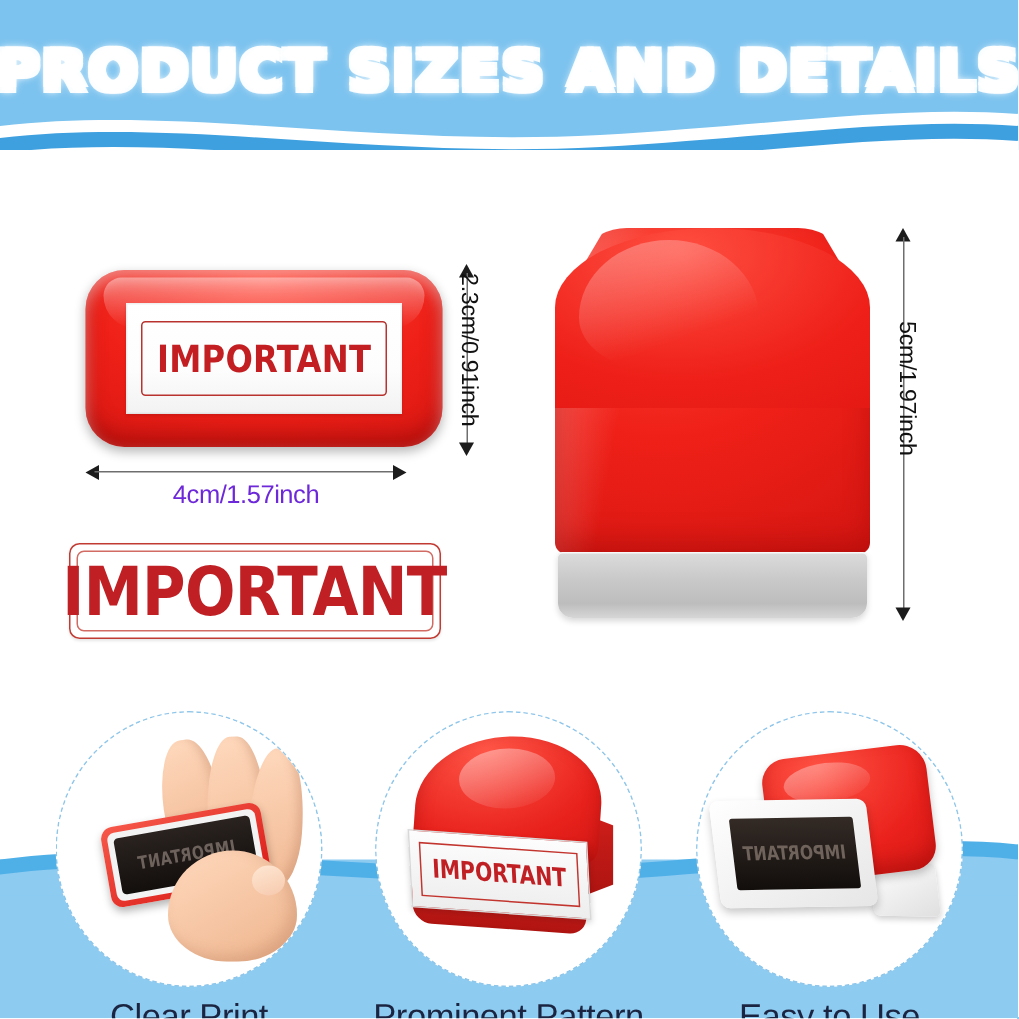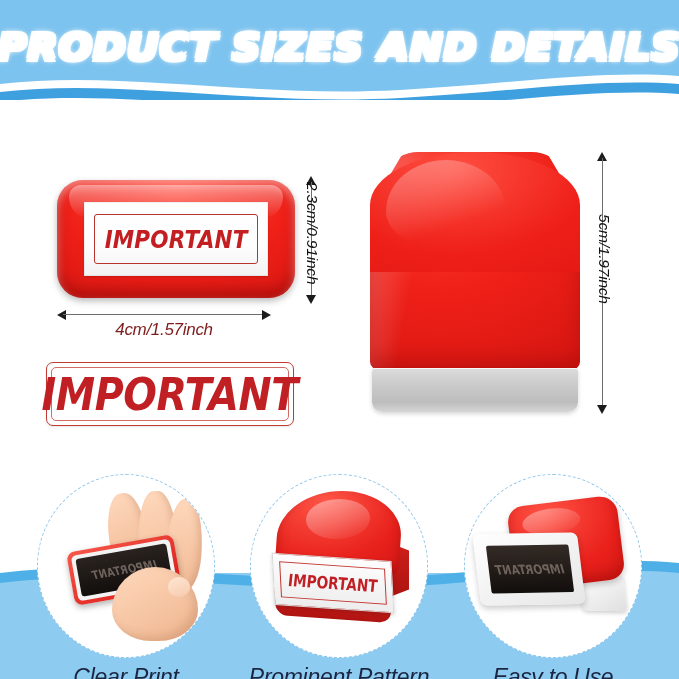--- a/index.html
+++ b/index.html
@@ -2,21 +2,21 @@
 <html><head>
 <meta charset="utf-8">
 <style>
   html,body{margin:0;padding:0;}
   body{
     width:679px;height:679px;overflow:hidden;
     background:#ffffff;
     font-family:"Liberation Sans", sans-serif;
     position:relative;
   }
-  #stage{position:absolute;inset:0;width:679px;height:679px;overflow:hidden;background:#fff;font-style:italic;}
+  #stage{position:absolute;inset:0;width:679px;height:679px;overflow:hidden;background:#fff;}
 
   
   .header{position:absolute;left:0;top:0;width:679px;height:100px;overflow:hidden;}
   .header-bg{position:absolute;inset:0;background:#7cc3ef;}
   .header-wave{position:absolute;left:0;top:68px;width:679px;height:42px;}
   .title-wrap{position:absolute;left:0;top:26px;width:679px;text-align:center;}
   .title{
     display:inline-block;
     font-family:"DejaVu Sans", sans-serif;
     font-weight:bold;
@@ -76,21 +76,21 @@
     position:absolute;left:18px;top:6px;
     transform-origin:left top;transform:rotate(90deg);
     font-size:15.5px;color:#111;white-space:nowrap;letter-spacing:-.2px;
   }
 
   .dim-h-left{position:absolute;left:57px;top:306px;width:214px;height:34px;}
   .dim-h-left .line{position:absolute;left:6px;top:8px;width:202px;height:1.4px;background:#6e6e6e;}
   .arrow-left,.arrow-right{position:absolute;top:3.5px;width:0;height:0;border-top:5px solid transparent;border-bottom:5px solid transparent;}
   .arrow-left{left:0;border-right:9px solid #1c1c1c;}
   .arrow-right{right:0;border-left:9px solid #1c1c1c;}
-  .dim-h-left .label{position:absolute;left:0;top:14px;width:214px;text-align:center;font-size:17px;color:#7f1d1d;letter-spacing:-.3px;}
+  .dim-h-left .label{position:absolute;left:0;top:14px;width:214px;text-align:center;font-size:17px;color:#6d28d9;letter-spacing:-.3px;}
 
   
   .impression{
     position:absolute;left:46px;top:362px;width:246px;height:62px;
     border:1.6px solid #c23b33;border-radius:7px;
     background:#ffffff;
     display:flex;align-items:center;justify-content:center;
     box-shadow:0 1px 2px rgba(0,0,0,.10);
   }
   .impression-inner{

